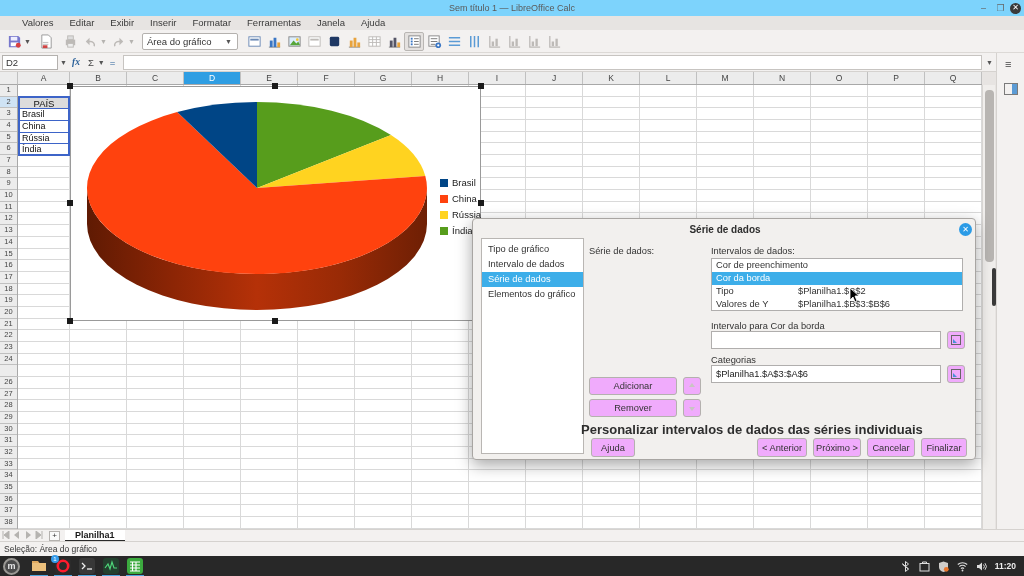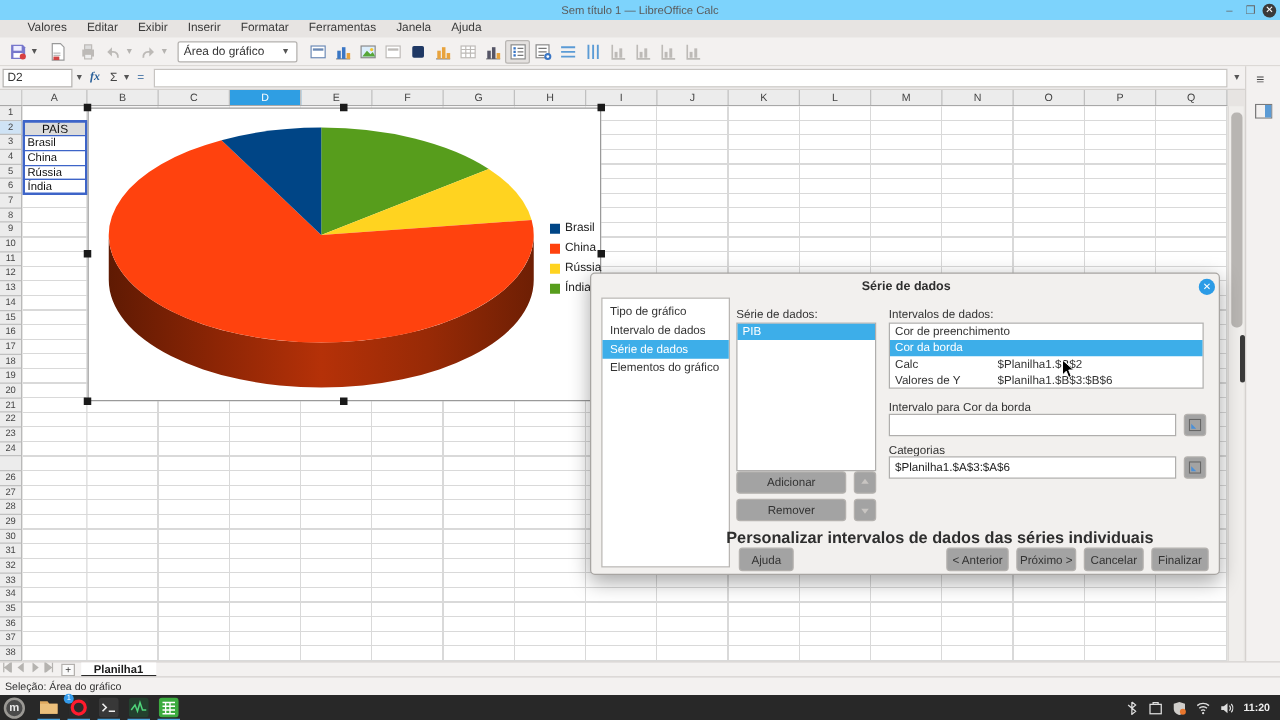--- a/index.html
+++ b/index.html
@@ -87,21 +87,21 @@
   #dlg-title { left:0; top:5px; width:504px; text-align:center; font-weight:bold; color:#2e2e2e; font-size:10px; }
   #dlg-close { left:486px; top:4px; width:13px; height:13px; border-radius:50%; background:#2b9be6; color:#fff; font-size:8px; line-height:13px; text-align:center; }
   #steps { left:8px; top:19px; width:103px; height:216px; background:#fff; border:1px solid #b9b6b3; padding-top:3px; }
   .step { padding:2px 6px; line-height:11px; color:#333; font-size:9.3px; }
   .step.sel { background:#3daee9; color:#fff; }
   .dlg-label { position:absolute; font-size:9.3px; color:#333; }
   .listbox { position:absolute; background:#fff; border:1px solid #b0aead; }
   .lrow { height:13px; line-height:13px; padding-left:4px; font-size:9.3px; color:#333; position:relative; }
   .lrow.sel { background:#3daee9; color:#fff; }
   .lrow .val { position:absolute; left:86px; top:0; }
-  .dbtn { position:absolute; background:#a3a3a3; border:1px solid #b4b1ae; border-radius:3px; text-align:center; color:#333; font-size:9.3px; }
+  .dbtn { position:absolute; background:#f0abfc; border:1px solid #b4b1ae; border-radius:3px; text-align:center; color:#333; font-size:9.3px; }
   .dbtn.sq svg { width:10px; height:10px; margin-top:3px; }
   .dinput { position:absolute; background:#fff; border:1px solid #b0aead; height:18px; line-height:16px; padding:0 4px; font-size:9.3px; color:#222; }
   #dlg-note { left:108px; top:203px; position:absolute; font-weight:bold; font-size:13px; color:#2e2e2e; }
 
   #cursor { left:849px; top:287px; width:12px; height:17px; z-index:20; }
 </style>
 </head>
 <body>
 
 <div class="abs" id="titlebar">
@@ -517,29 +517,26 @@
   <div class="abs" id="dlg-title">Série de dados</div>
   <div class="abs" id="dlg-close">✕</div>
   <div class="abs" id="steps">
       <div class="step">Tipo de gráfico</div>
       <div class="step">Intervalo de dados</div>
       <div class="step sel">Série de dados</div>
       <div class="step">Elementos do gráfico</div>
     </div>
 
   <div class="dlg-label" style="left:116px; top:27px">Série de dados:</div>
-  <div class="listbox" id="series-list" style="left:116px; top:39px; width:112px; height:119px">
-      <div class="lrow sel">PIB</div>
-    </div>
 
   <div class="dlg-label" style="left:238px; top:27px">Intervalos de dados:</div>
   <div class="listbox" id="ranges-list" style="left:238px; top:39px; width:252px; height:53px">
       <div class="lrow"><span>Cor de preenchimento</span></div>
       <div class="lrow sel"><span>Cor da borda</span></div>
-      <div class="lrow"><span>Calc</span><span class="val">$Planilha1.$B$2</span></div>
+      <div class="lrow"><span>Tipo</span><span class="val">$Planilha1.$B$2</span></div>
       <div class="lrow"><span>Valores de Y</span><span class="val">$Planilha1.$B$3:$B$6</span></div>
     </div>
 
   <div class="dlg-label" style="left:238px; top:102px">Intervalo para Cor da borda</div>
   <div class="dinput" style="left:238px; top:112px; width:230px"></div>
   <div class="dbtn sq" style="left:474px; top:112px; width:18px; height:18px"><svg viewBox="0 0 10 10">
         <rect x="0.5" y="0.5" width="9" height="9" fill="none" stroke="#666"></rect>
         <path d="M2 8h4L2 4z" fill="#4a90d9"></path>
       </svg></div>
 

